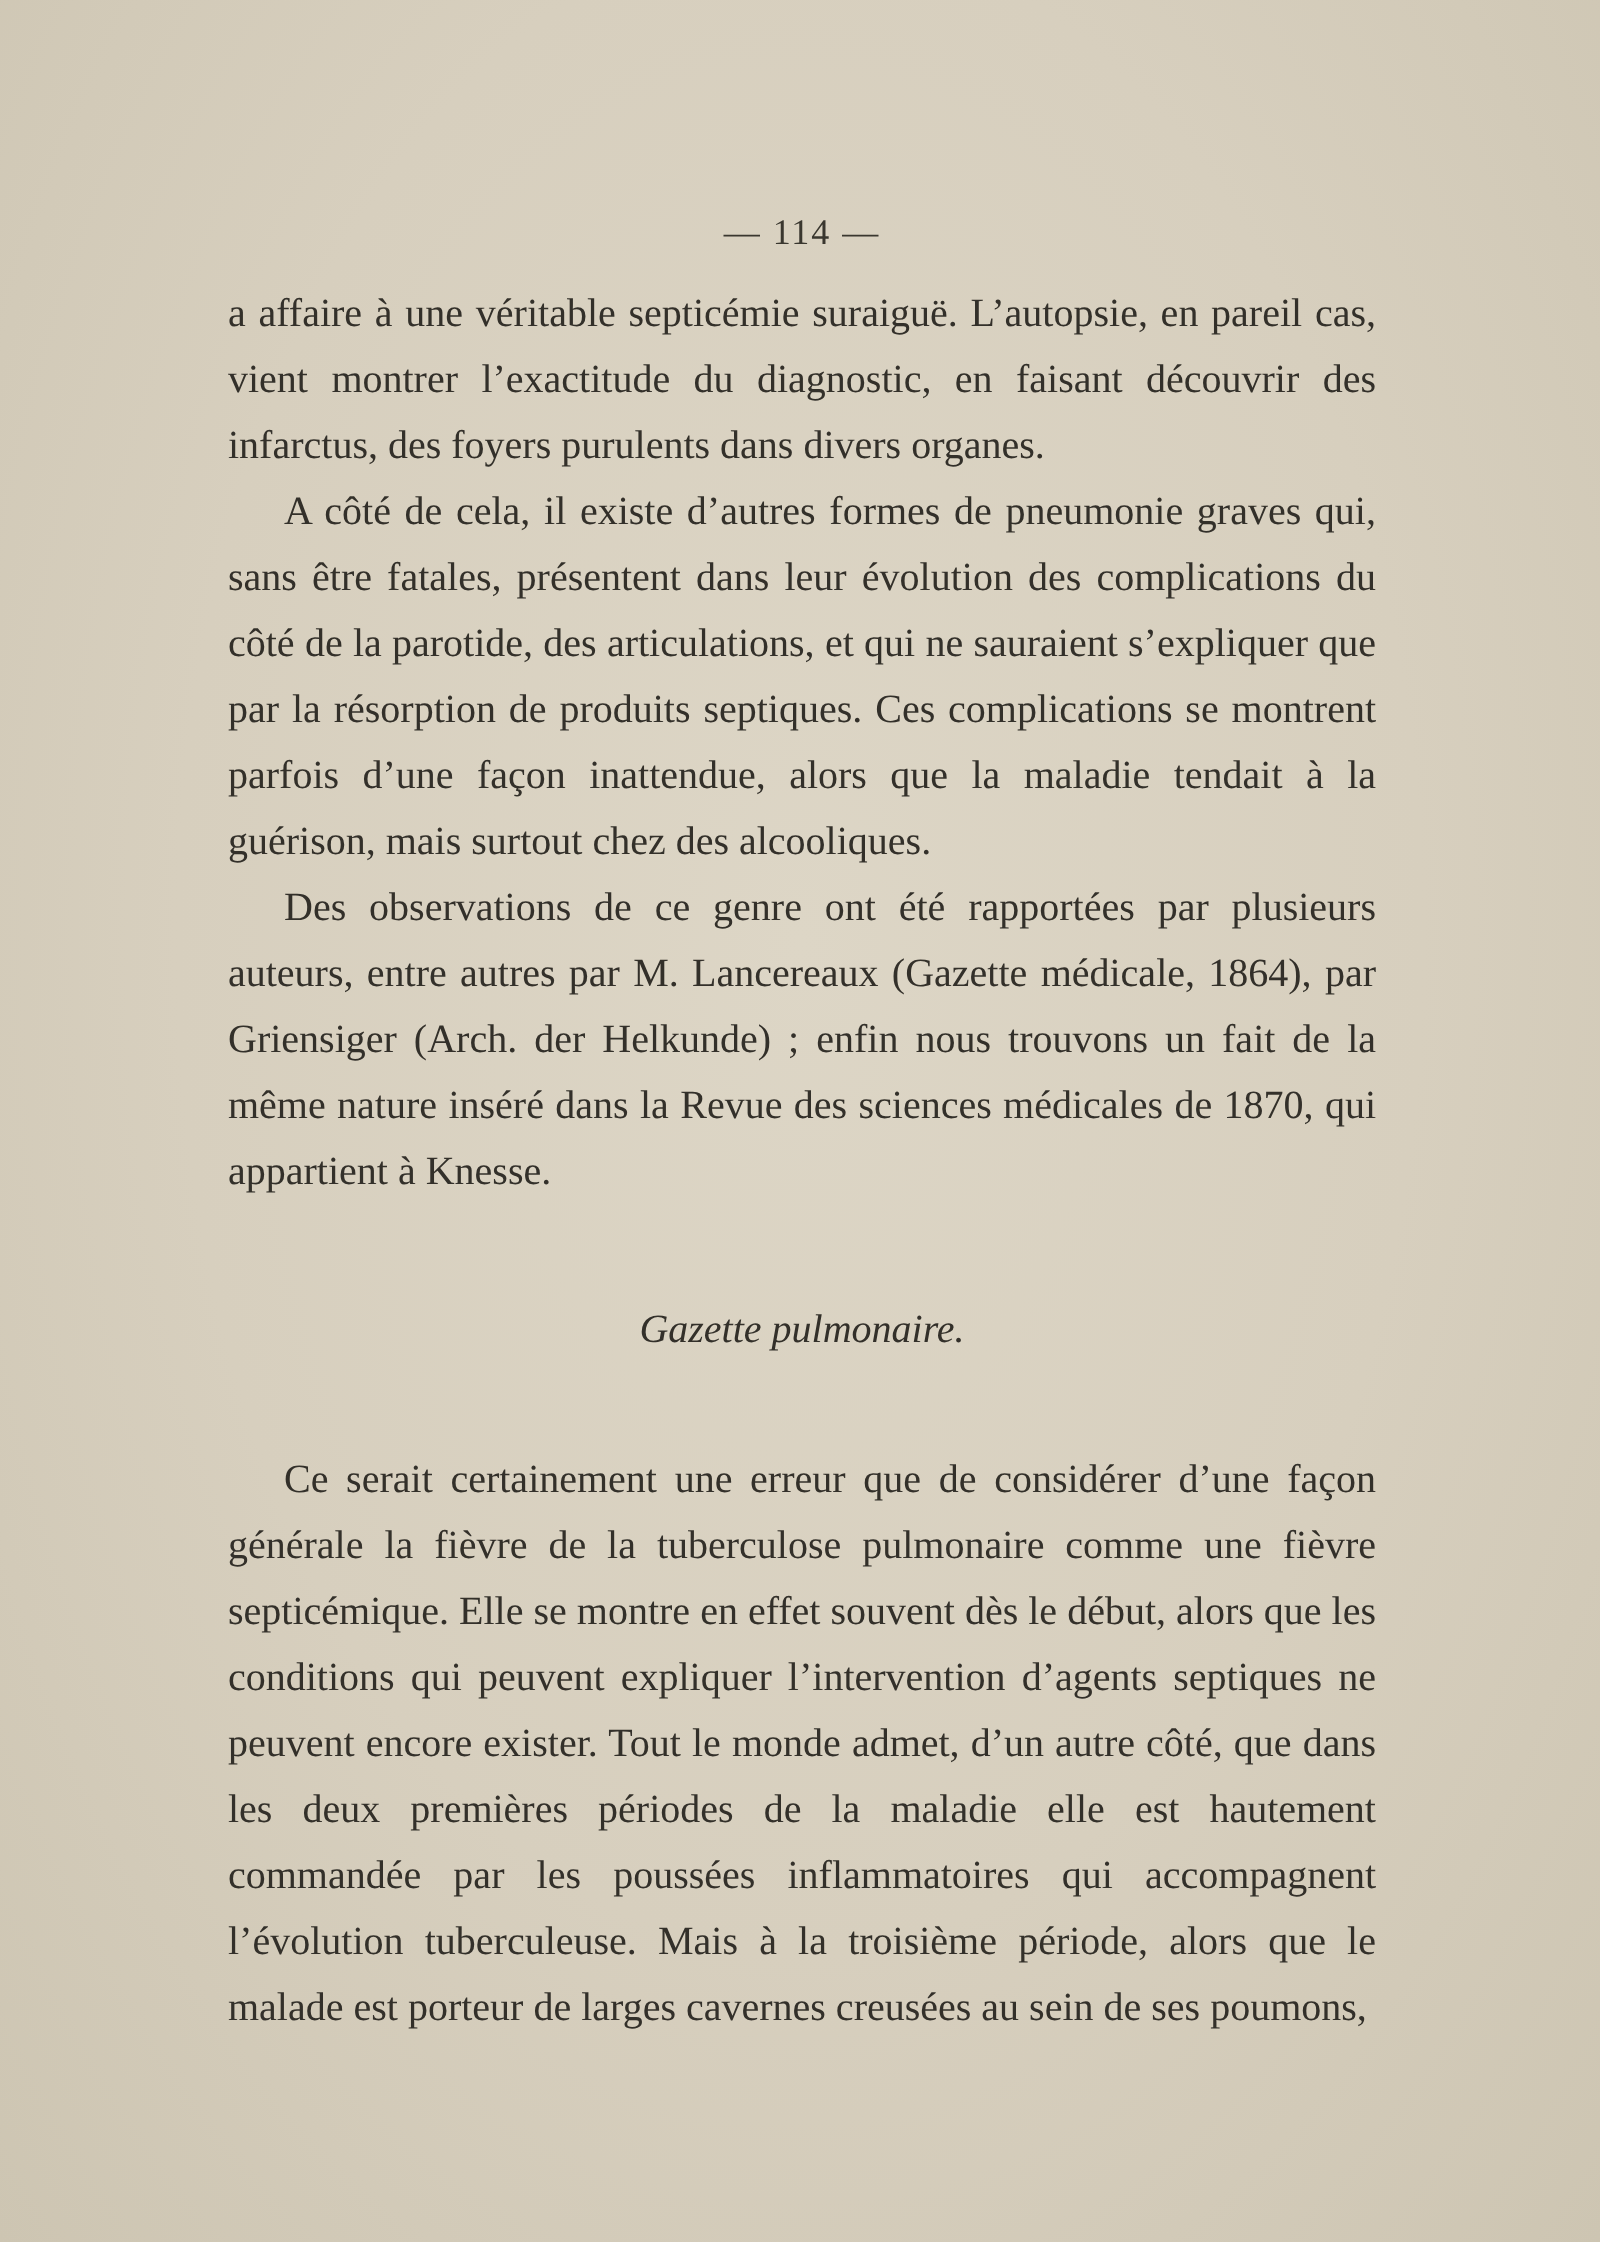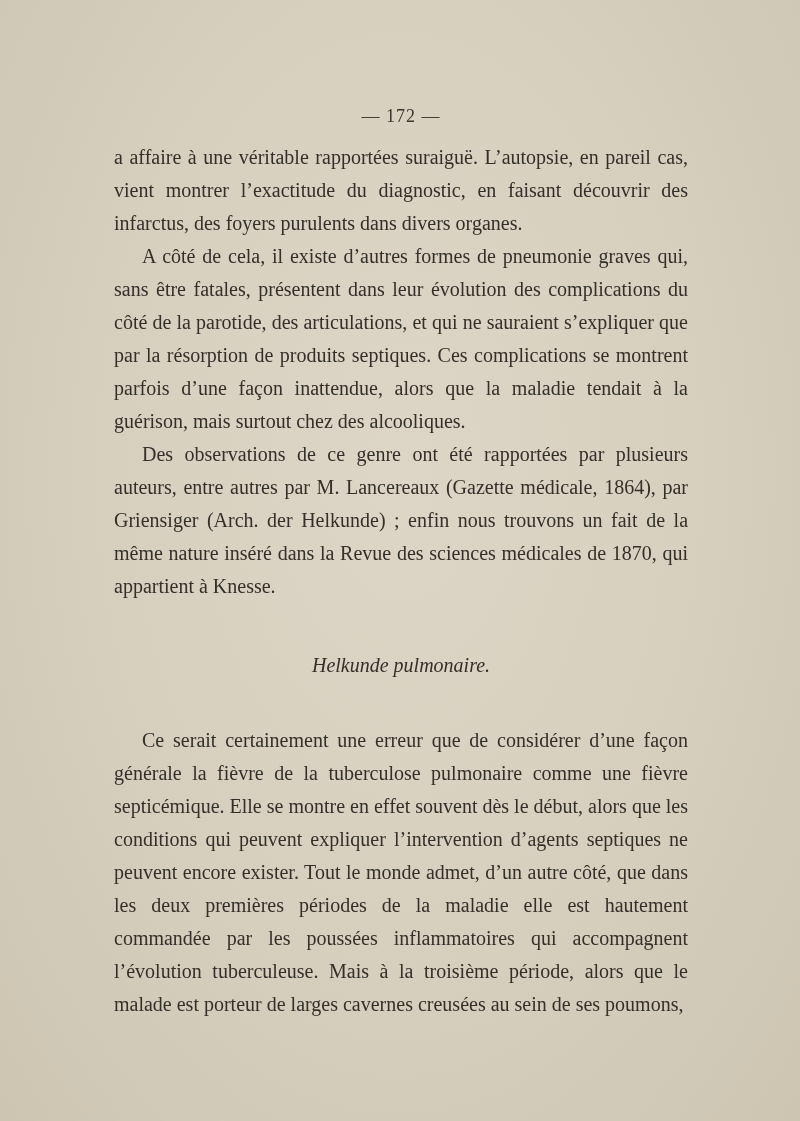--- a/index.html
+++ b/index.html
@@ -51,26 +51,26 @@
   }
   .italic {
   }
 </style>
 </head>
 <body>
 
 <div class="scan-page">
   <div class="text-block">
 
-    <div class="page-number">— 172 —</div>
+    <div class="page-number">— 114 —</div>
 
-    <p class="para no-indent">a affaire à une véritable rapportées suraiguë. L’autopsie, en pareil cas, vient montrer l’exactitude du diagnostic, en faisant découvrir des infarctus, des foyers purulents dans divers organes.</p>
+    <p class="para no-indent">a affaire à une véritable septicémie suraiguë. L’autopsie, en pareil cas, vient montrer l’exactitude du diagnostic, en faisant découvrir des infarctus, des foyers purulents dans divers organes.</p>
 
     <p class="para">A côté de cela, il existe d’autres formes de pneumonie graves qui, sans être fatales, présentent dans leur évolution des complications du côté de la parotide, des articulations, et qui ne sauraient s’expliquer que par la résorption de produits septiques. Ces complications se montrent parfois d’une façon inattendue, alors que la maladie tendait à la guérison, mais surtout chez des alcooliques.</p>
 
     <p class="para"><span>Des observations de ce genre ont été rapportées par plusieurs auteurs, entre autres par M. Lancereaux (</span><span class="italic">Gazette médicale</span><span>, 1864), par Griensiger (</span><span class="italic">Arch. der Helkunde</span><span>) ; enfin nous trouvons un fait de la même nature inséré dans la </span><span class="italic">Revue des sciences médicales de</span><span> 1870, qui appartient à Knesse.</span></p>
 
-    <h2 class="section-heading">Helkunde pulmonaire.</h2>
+    <h2 class="section-heading">Gazette pulmonaire.</h2>
 
     <p class="para">Ce serait certainement une erreur que de considérer d’une façon générale la fièvre de la tuberculose pulmonaire comme une fièvre septicémique. Elle se montre en effet souvent dès le début, alors que les conditions qui peuvent expliquer l’intervention d’agents septiques ne peuvent encore exister. Tout le monde admet, d’un autre côté, que dans les deux premières périodes de la maladie elle est hautement commandée par les poussées inflammatoires qui accompagnent l’évolution tuberculeuse. Mais à la troisième période, alors que le malade est porteur de larges cavernes creusées au sein de ses poumons,</p>
 
   </div>
 </div>
 
 </body></html>

